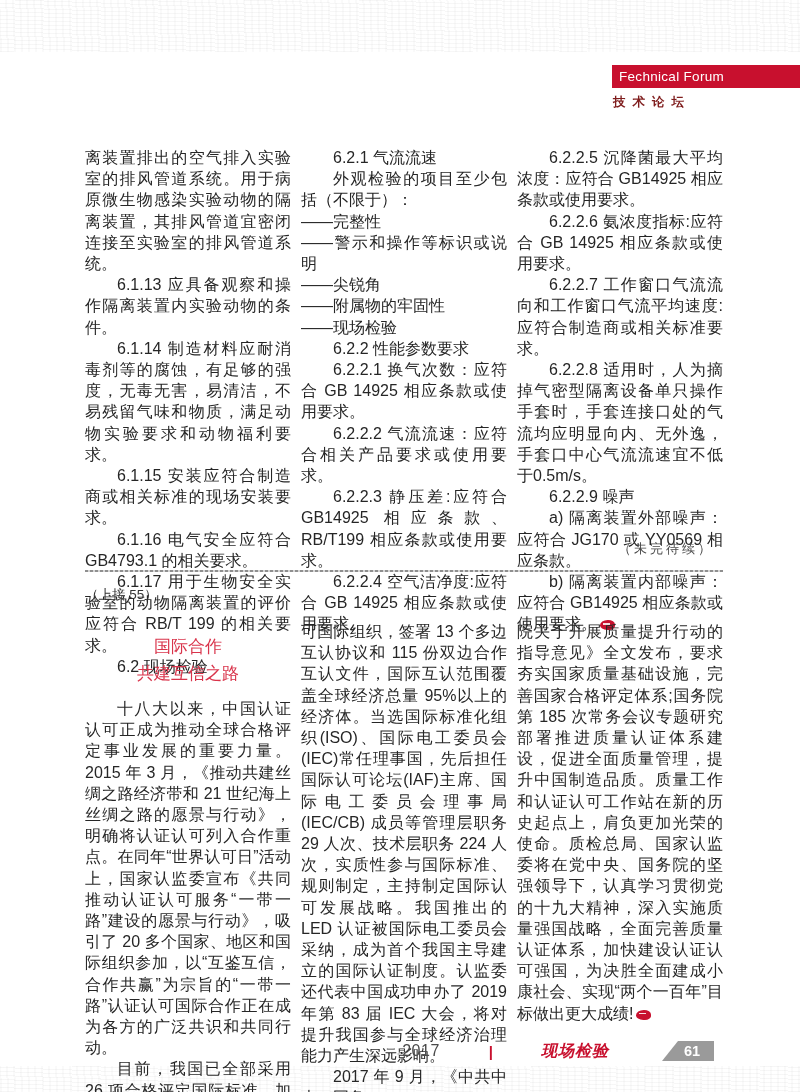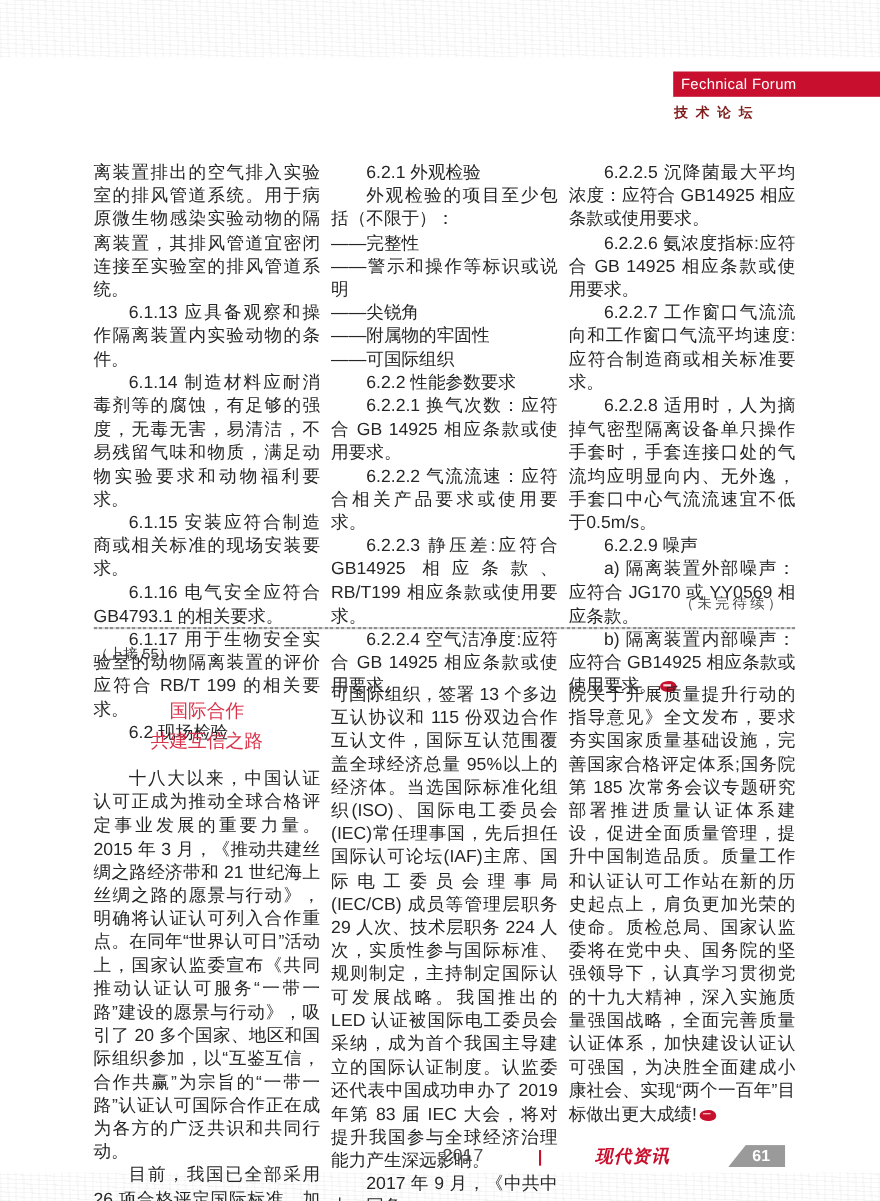--- a/index.html
+++ b/index.html
@@ -77,27 +77,27 @@
     <div class="col">
         <p class="para flush"><span>离装置排出的空气排入实验室的排风管道系统。用于病原微生物感染实验动物的隔离装置，其排风管道宜密闭连接至实验室的排风管道系统。</span></p>
         <p class="para indent"><span>6.1.13 应具备观察和操作隔离装置内实验动物的条件。</span></p>
         <p class="para indent"><span>6.1.14 制造材料应耐消毒剂等的腐蚀，有足够的强度，无毒无害，易清洁，不易残留气味和物质，满足动物实验要求和动物福利要求。</span></p>
         <p class="para indent"><span>6.1.15 安装应符合制造商或相关标准的现场安装要求。</span></p>
         <p class="para indent"><span>6.1.16 电气安全应符合 GB4793.1 的相关要求。</span></p>
         <p class="para indent"><span>6.1.17 用于生物安全实验室的动物隔离装置的评价应符合 RB/T 199 的相关要求。</span></p>
         <p class="para indent"><span>6.2 现场检验</span></p>
       </div>
     <div class="col">
-        <p class="para indent"><span>6.2.1 外观检验</span></p>
+        <p class="para indent"><span>6.2.1 气流流速</span></p>
         <p class="para indent"><span>外观检验的项目至少包括（不限于）：</span></p>
         <p class="para flush"><span>——完整性</span></p>
         <p class="para flush"><span>——警示和操作等标识或说明</span></p>
         <p class="para flush"><span>——尖锐角</span></p>
         <p class="para flush"><span>——附属物的牢固性</span></p>
-        <p class="para flush"><span>——可国际组织</span></p>
+        <p class="para flush"><span>——现场检验</span></p>
         <p class="para indent"><span>6.2.2 性能参数要求</span></p>
         <p class="para indent"><span>6.2.2.1 换气次数：应符合 GB 14925 相应条款或使用要求。</span></p>
         <p class="para indent"><span>6.2.2.2 气流流速：应符合相关产品要求或使用要求。</span></p>
         <p class="para indent"><span>6.2.2.3 静压差:应符合 GB14925 相应条款、RB/T199 相应条款或使用要求。</span></p>
         <p class="para indent"><span>6.2.2.4 空气洁净度:应符合 GB 14925 相应条款或使用要求。</span></p>
       </div>
     <div class="col">
         <p class="para indent"><span>6.2.2.5 沉降菌最大平均浓度：应符合 GB14925 相应条款或使用要求。</span></p>
         <p class="para indent"><span>6.2.2.6 氨浓度指标:应符合 GB 14925 相应条款或使用要求。</span></p>
         <p class="para indent"><span>6.2.2.7 工作窗口气流流向和工作窗口气流平均速度:应符合制造商或相关标准要求。</span></p>
@@ -130,19 +130,19 @@
         <p class="para indent"><span>2017 年 9 月，《中共中央　国务</span></p>
       </div>
     <div class="col">
         <p class="para flush"><span>院关于开展质量提升行动的指导意见》全文发布，要求夯实国家质量基础设施，完善国家合格评定体系;国务院第 185 次常务会议专题研究部署推进质量认证体系建设，促进全面质量管理，提升中国制造品质。质量工作和认证认可工作站在新的历史起点上，肩负更加光荣的使命。质检总局、国家认监委将在党中央、国务院的坚强领导下，认真学习贯彻党的十九大精神，深入实施质量强国战略，全面完善质量认证体系，加快建设认证认可强国，为决胜全面建成小康社会、实现“两个一百年”目标做出更大成绩!</span><span class="end-mark"></span></p>
       </div>
   </div>
 
   <div class="footer">
     <span class="footer-year">2017</span>
     <span class="footer-sep" style="color: rgb(200, 16, 46);">|</span>
-    <span class="footer-journal" style="color: rgb(200, 16, 46);">现代资讯</span>
+    <span class="footer-journal" style="color: rgb(200, 16, 46);">现场检验</span>
     <span class="footer-badge" style="background: rgb(154, 154, 154);">
         <span>61</span>
       </span>
   </div>
 
 </div>
 
 </body></html>

